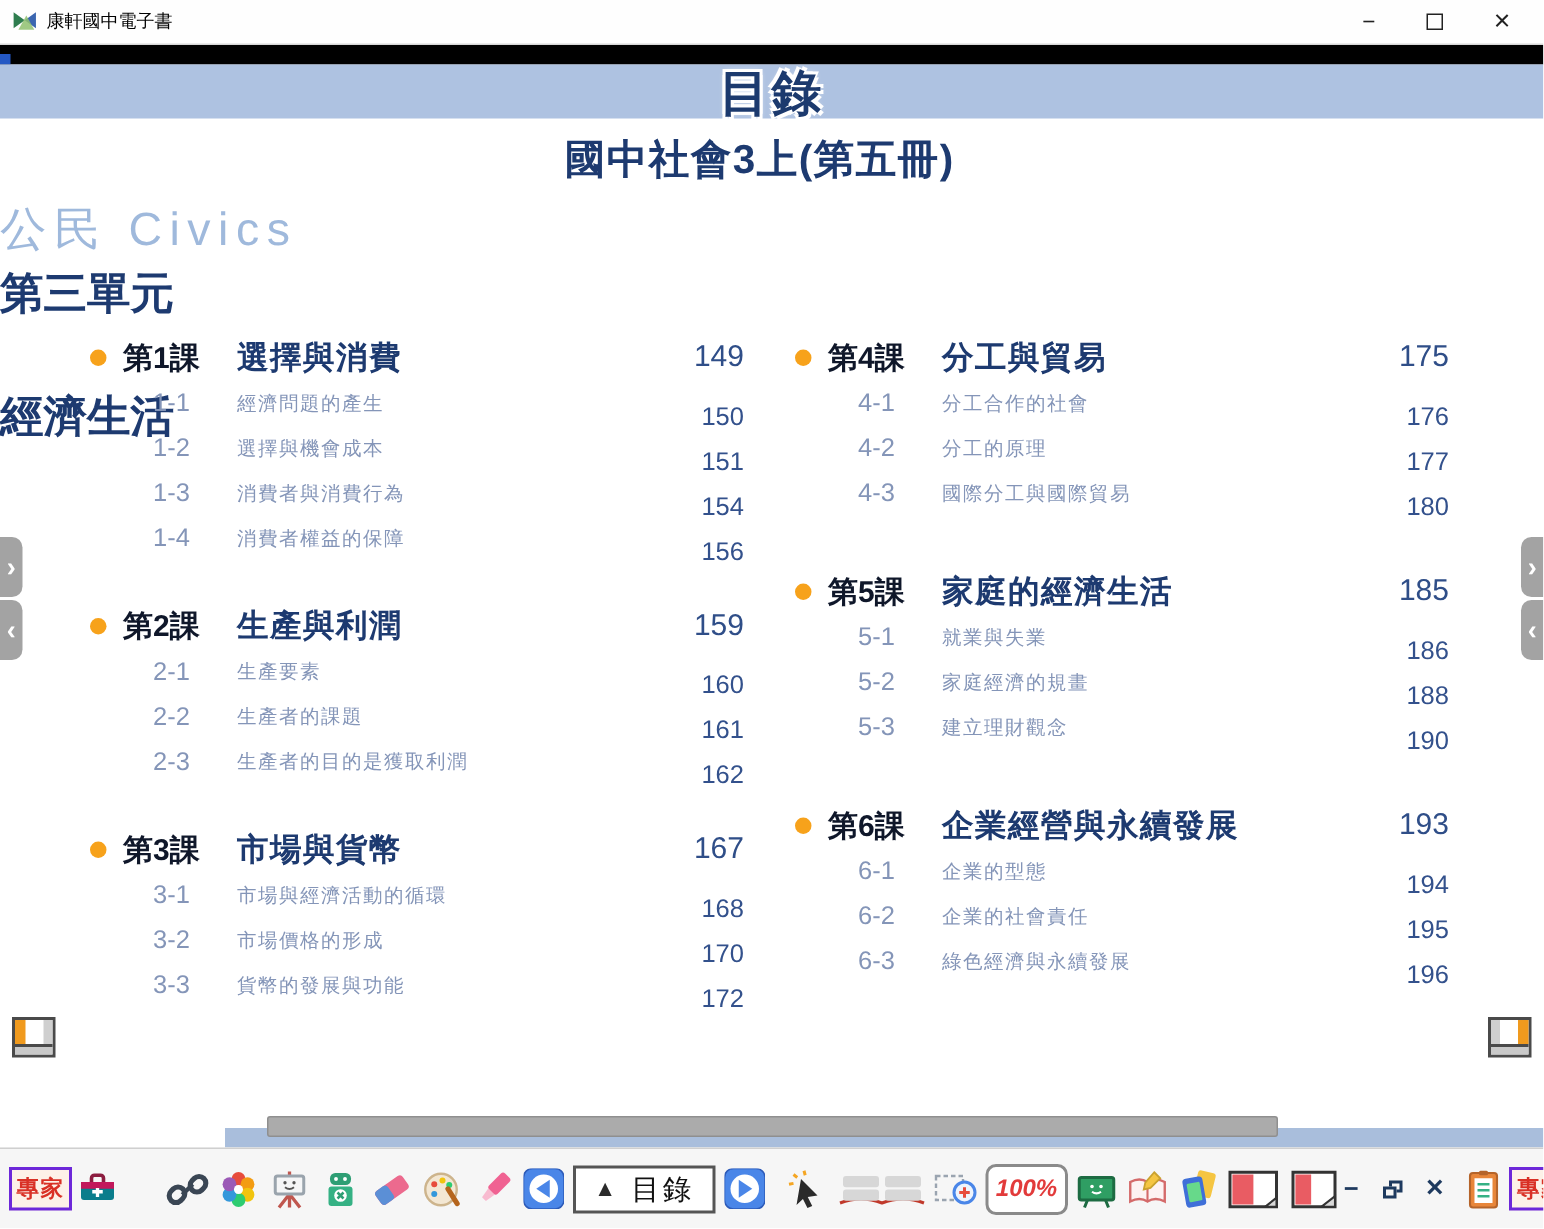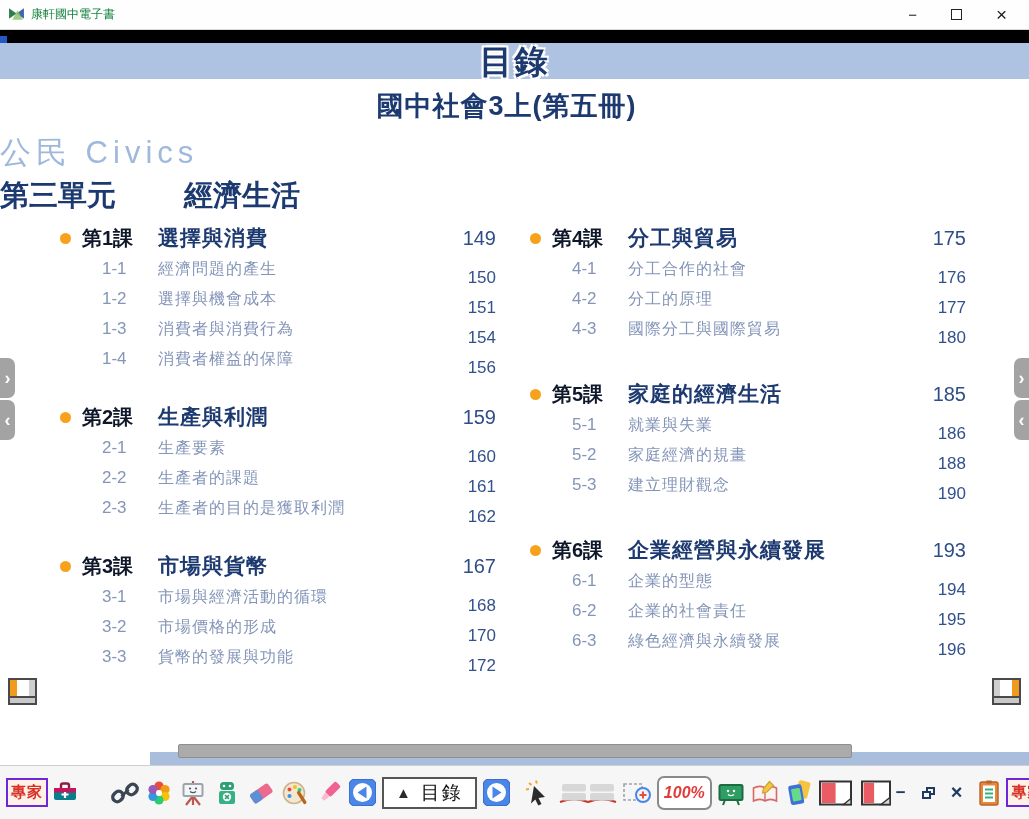--- a/index.html
+++ b/index.html
@@ -2,51 +2,51 @@
 <html><head>
 <meta charset="utf-8">
 <style>
   * { margin:0; padding:0; box-sizing:border-box; }
   html,body { width:1029px; height:819px; font-family:"Liberation Sans","DejaVu Sans",sans-serif; background:#fff; }
   #app { position:relative; width:1029px; height:819px; overflow:hidden; background:#fff; }
 
   
   .titlebar { position:absolute; top:0; left:0; right:0; height:30px; background:#fefefe; border-bottom:1px solid #d8d8d8; display:flex; align-items:center; padding:0 8px; }
   .titlebar .app-icon { width:17px; height:17px; margin-right:6px; }
-  .titlebar .app-title { font-size:12px; color:#15803d; }
+  .titlebar .app-title { font-size:12px; color:#000000; }
   .win-controls { margin-left:auto; display:flex; align-items:center; gap:34px; padding-right:14px; color:#222; }
   .win-controls .glyph { font-size:15px; line-height:1; cursor:default; }
   .maxbox { width:11px; height:11px; border:1.5px solid #222; }
 
   
   .blackbar { position:absolute; top:30px; left:0; right:0; height:13px; background:#000; }
   .bluesq { position:absolute; top:36px; left:0; width:7px; height:7px; background:#2458c4; }
 
   
   .pageheader { position:absolute; top:43px; left:0; right:0; height:36px; background:#aec2e1; display:flex; align-items:center; justify-content:center; }
   .pageheader .title { font-size:33px; font-weight:bold; color:#1c3a6e; letter-spacing:2px; line-height:1;
     text-shadow:-2px -2px 0 #fff, 2px -2px 0 #fff, -2px 2px 0 #fff, 2px 2px 0 #fff, 0 0 4px #fff; }
 
   
   .book-title { position:absolute; top:88px; left:0; right:16px; text-align:center; font-size:27px; font-weight:bold; color:#1d3a70; letter-spacing:1px; }
   .subject { position:absolute; top:132px; left:0; right:0; font-size:31px; color:#9fb9dc; letter-spacing:5px; }
-  .unit-line { position:absolute; top:176px; left:0; right:0; display:flex; gap:68px; font-size:29px; font-weight:bold; color:#1d3a70; }
+  .unit-line { position:absolute; top:176px; left:0; right:0; display:flex; justify-content:center; gap:42px; font-size:29px; font-weight:bold; color:#1d3a70;flex-direction:column; }
 
   
   .columns { position:absolute; top:222px; left:60px; width:906px; display:flex; gap:34px; }
   .col { width:436px; }
   .lesson { margin-bottom:27px; }
   .lesson-row { display:flex; align-items:center; height:32px; cursor:pointer; }
   .bullet { width:11px; height:11px; border-radius:50%; background:#f7a21b; margin-right:11px; flex:0 0 auto; }
   .lesson-label { font-size:20px; font-weight:bold; color:#0f172a; width:76px; flex:0 0 auto; }
   .lesson-title { font-size:21px; font-weight:bold; color:#1d3a70; flex:1; letter-spacing:1px; }
   .lesson-page { font-size:20px; font-weight:normal; color:#2f4e88; flex:0 0 auto; }
   .sub-row { display:flex; align-items:center; height:30px; padding-left:42px; cursor:pointer; }
   .sub-num { font-size:17px; color:#8495b8; width:56px; flex:0 0 auto; }
-  .sub-title { font-size:16px; color:#8495b8; flex:1; letter-spacing:1px; }
+  .sub-title { font-size:13px; color:#8495b8; flex:1; letter-spacing:1px; }
   .sub-page { font-size:17px; color:#33518c; flex:0 0 auto;margin-top:18px; }
 
   
   .side-nav { position:absolute; width:15px; display:flex; flex-direction:column; gap:2px; }
   .side-nav.left { left:0; top:358px; }
   .side-nav.right { right:0; top:358px; }
   .chev-btn { width:15px; height:40px; background:#a3a3a3; color:#fff; display:flex; align-items:center; justify-content:center; font-size:18px; font-weight:bold; cursor:pointer; }
   .side-nav.left .chev-btn { border-radius:0 7px 7px 0; }
   .side-nav.right .chev-btn { border-radius:7px 0 0 7px; }
 

